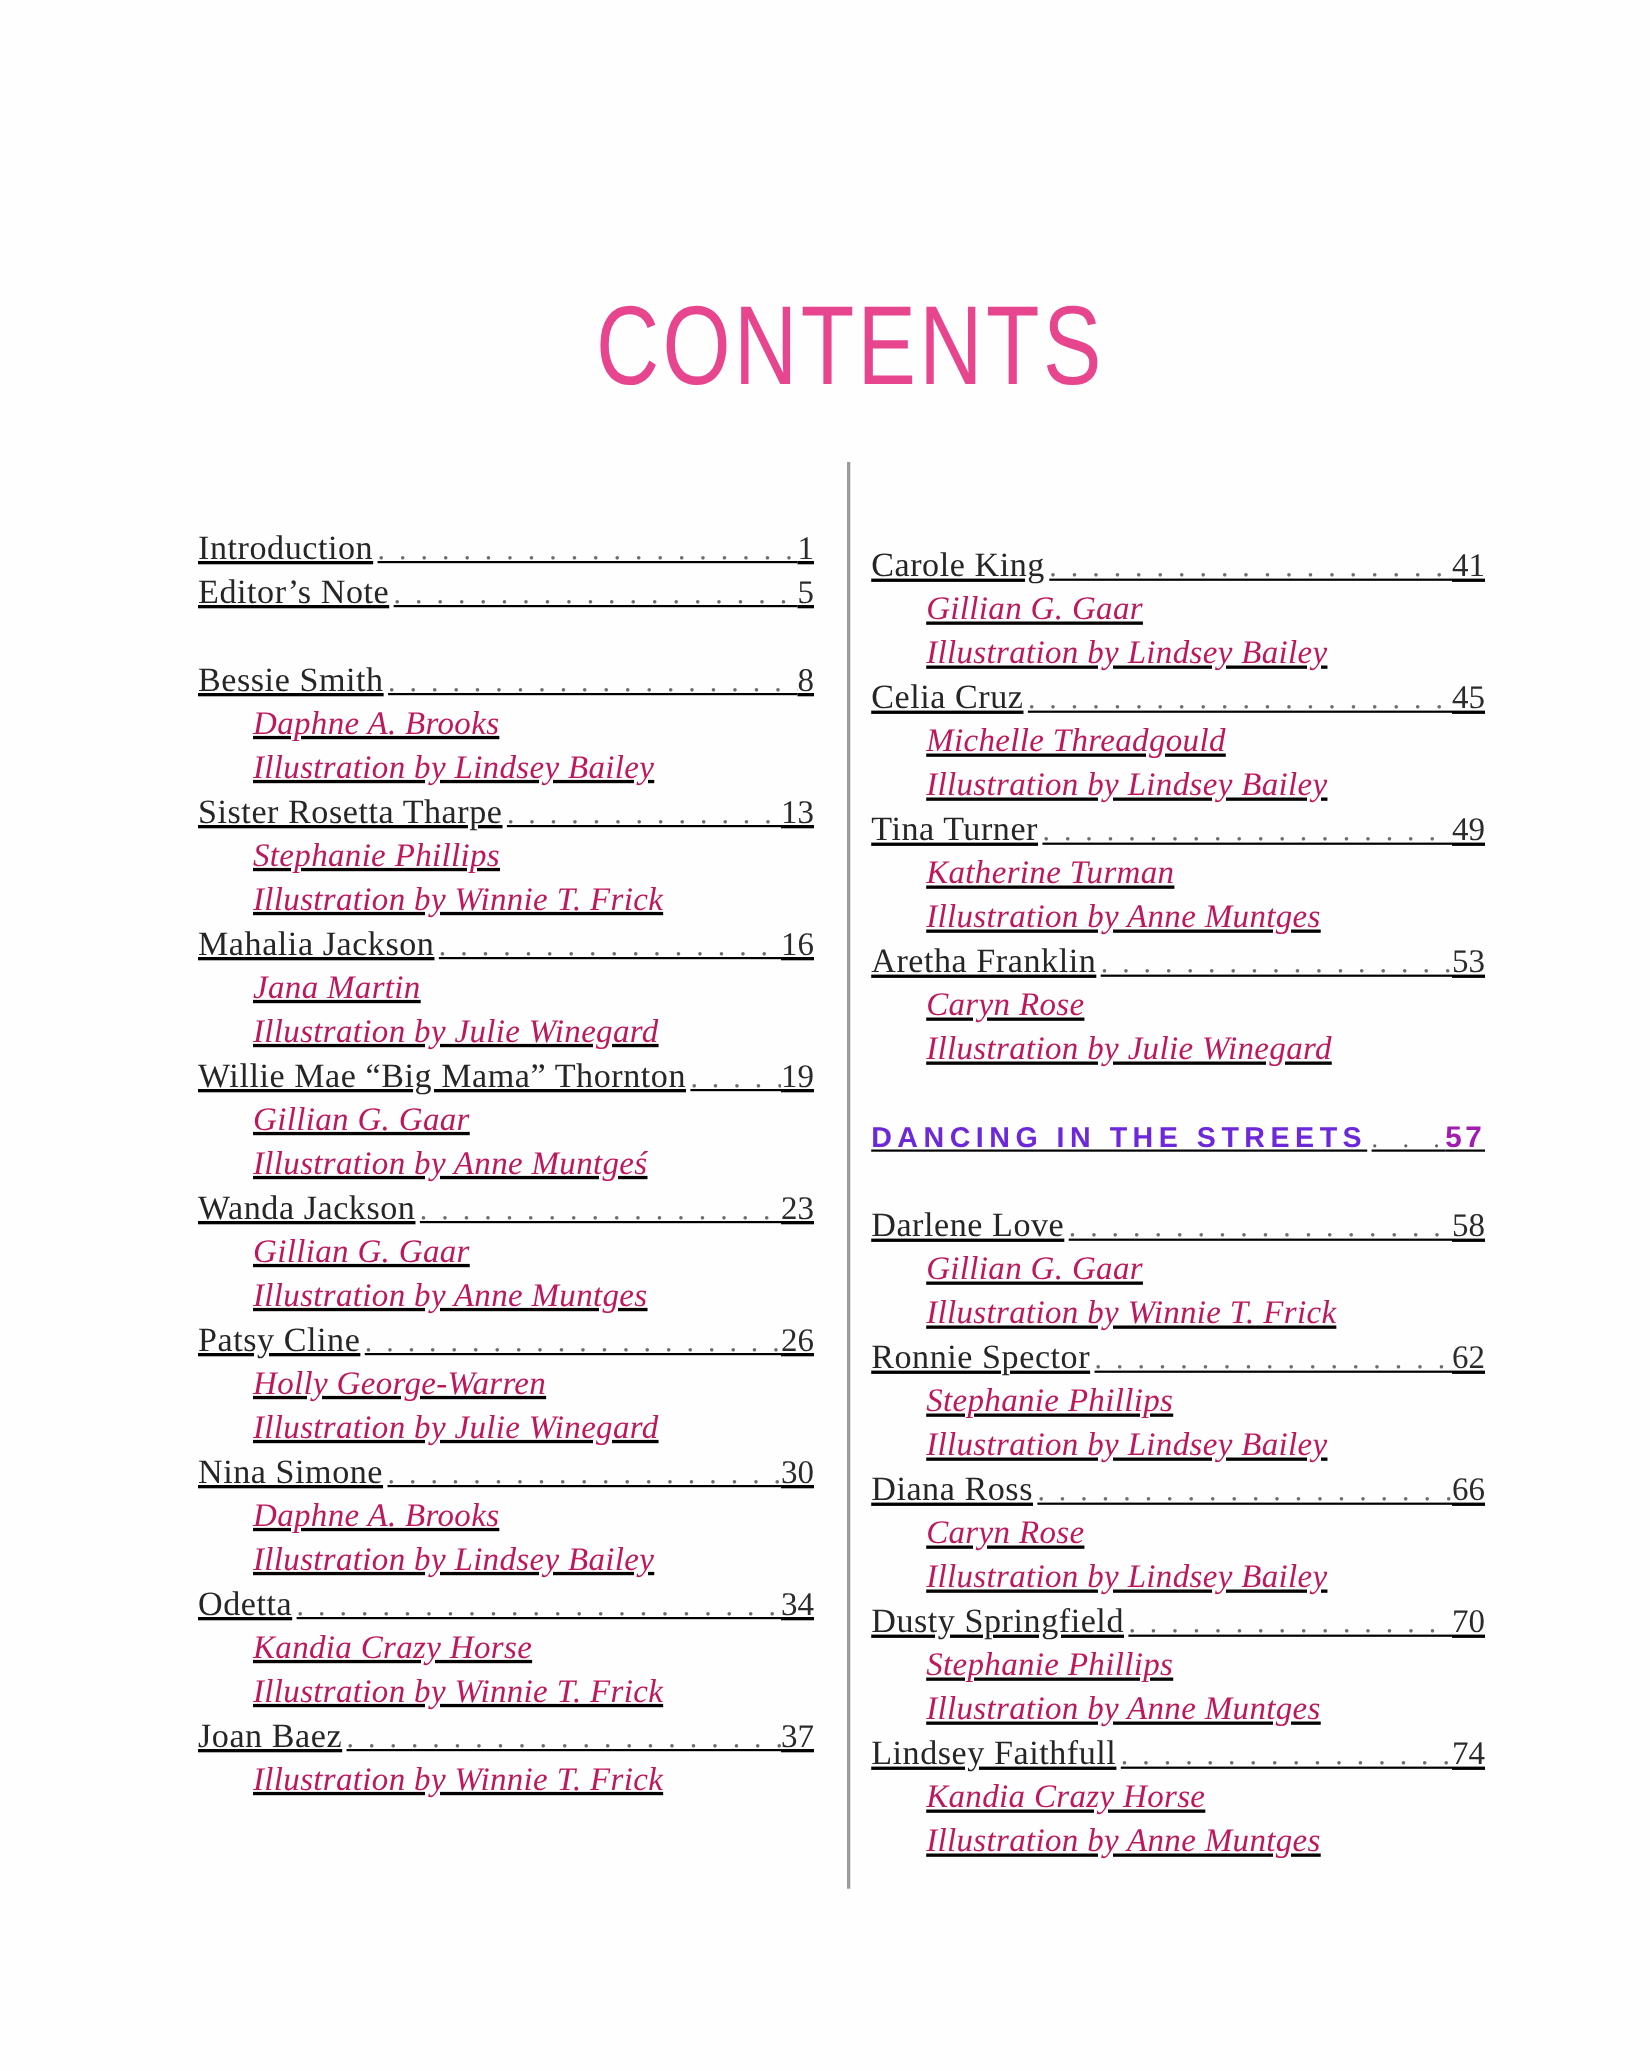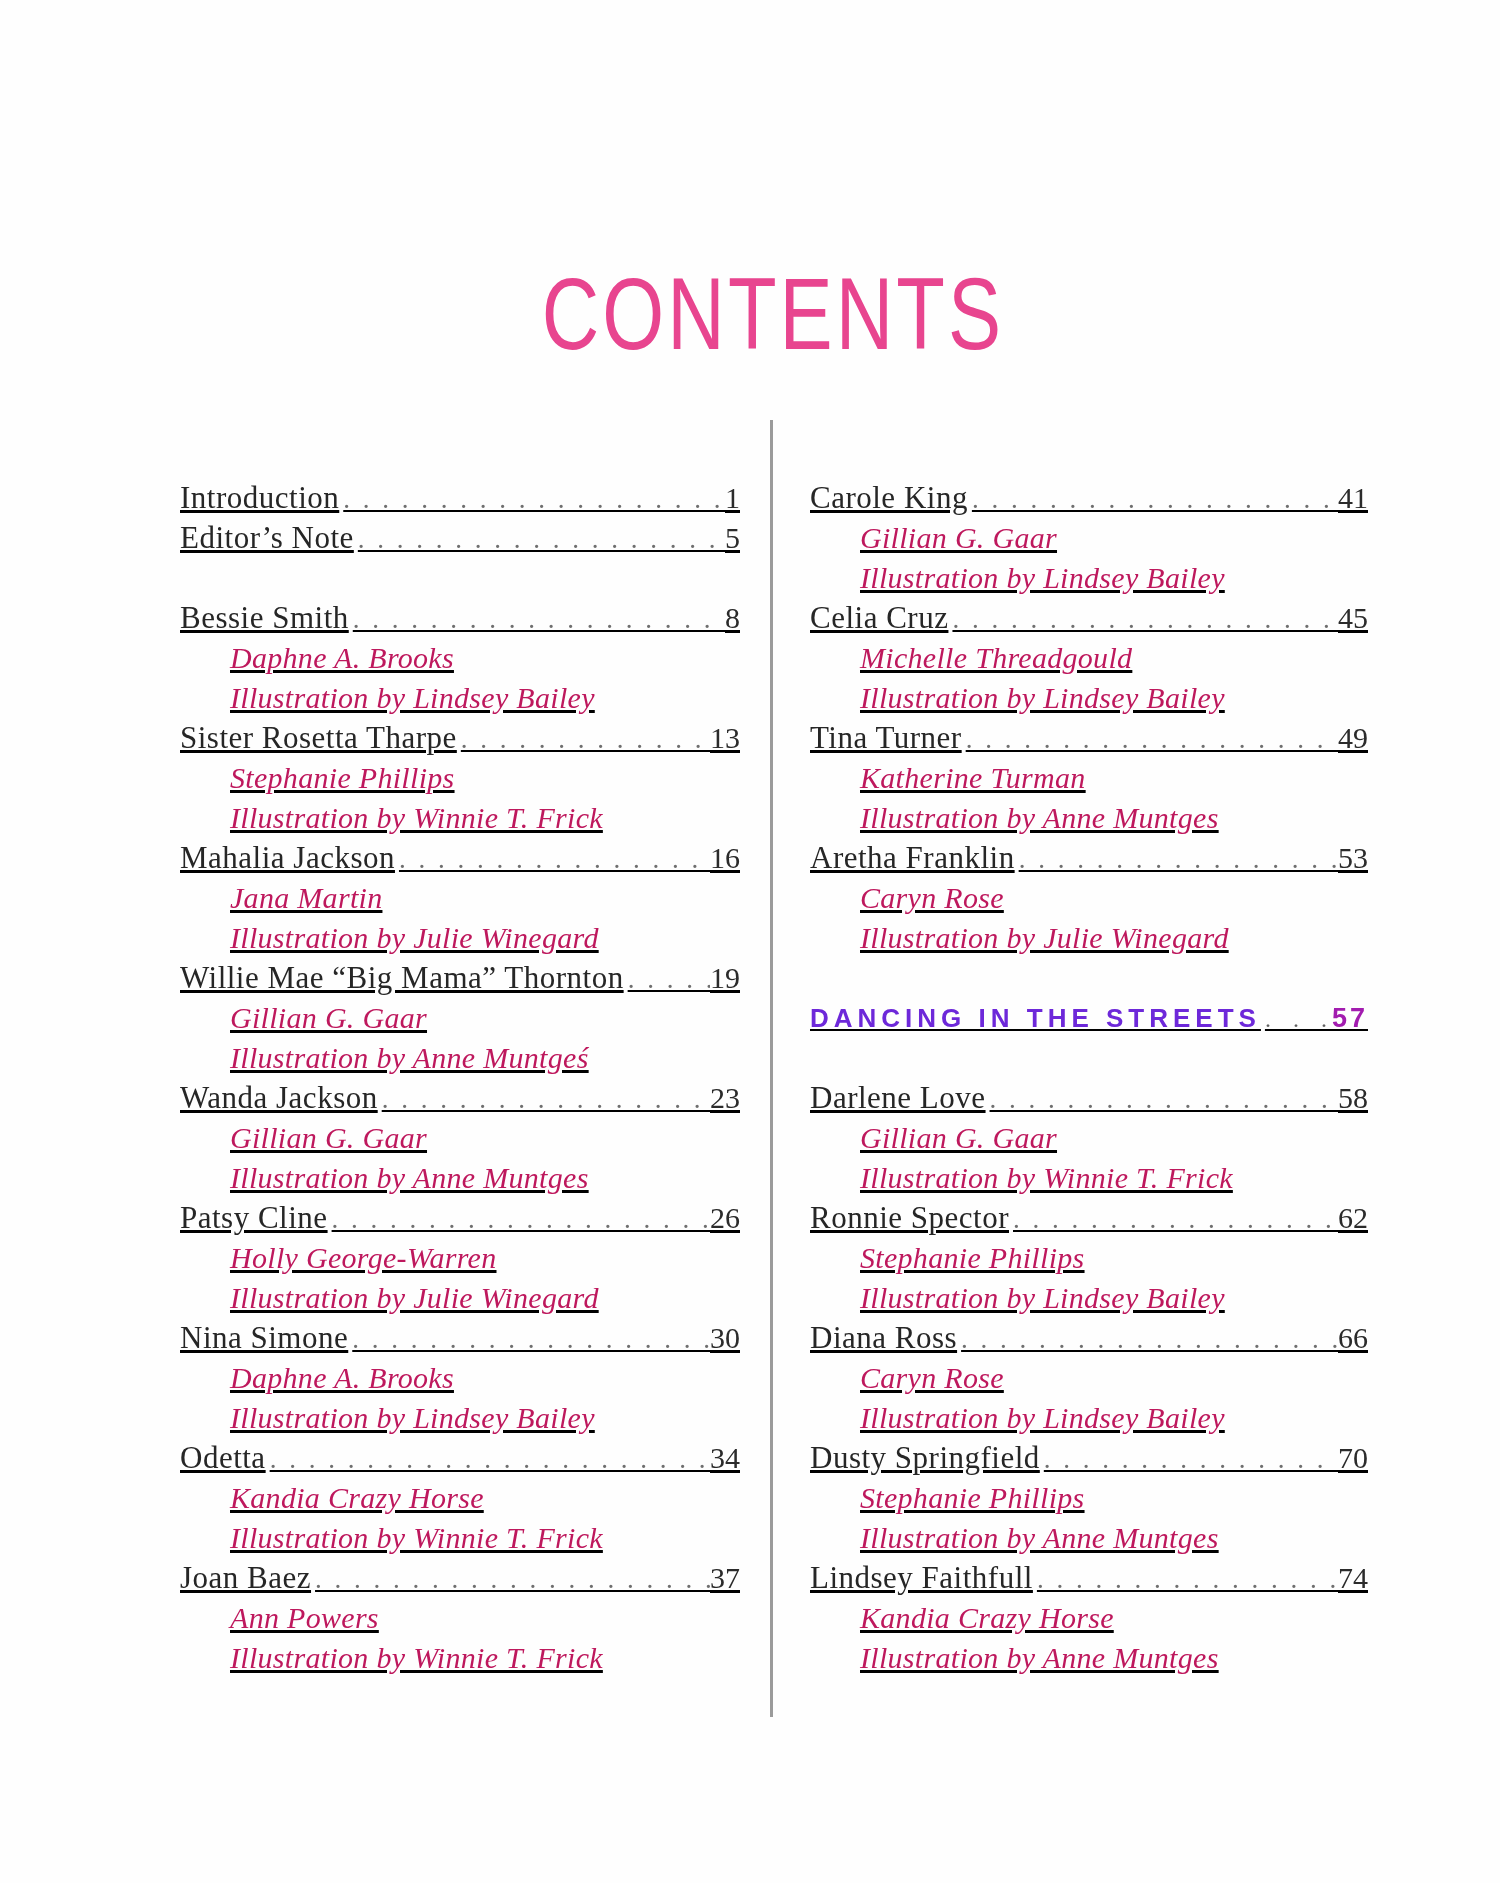--- a/index.html
+++ b/index.html
@@ -45,21 +45,21 @@
     height: 1297px;
     background: #9b9b9b;
   }
   
   .col {
     position: absolute;
     top: 478px;
     text-decoration: underline;
   }
   .col.left  { left: 180px; width: 560px; }
-  .col.right { left: 810px; width: 558px; }
+  .col.right { left: 792px; width: 558px; margin-top: 16px; }
 
   .row {
     height: 40px;
     display: flex;
     align-items: baseline;
   }
   .row > span { line-height: 40px; }
 
   .t {
     font-size: 31px;
@@ -220,23 +220,20 @@
       </div>
       <div class="row contrib">
         <span class="it">Illustration by Winnie T. Frick</span>
       </div>
       <div class="row entry">
         <span class="t">Joan Baez</span>
         <span class="dots">. . . . . . . . . . . . . . . . . . . . . . . . . . . . . . . . . . . . . . . . </span>
         <span class="pg">37</span>
       </div>
       <div class="row contrib">
-        <span class="it">Ann Powers</span>
-      </div>
-      <div class="row contrib">
         <span class="it">Illustration by Winnie T. Frick</span>
       </div>
     </div>
   <div class="col right" id="col-right">
       <div class="row entry">
         <span class="t">Carole King</span>
         <span class="dots">. . . . . . . . . . . . . . . . . . . . . . . . . . . . . . . . . . . . . . . . </span>
         <span class="pg">41</span>
       </div>
       <div class="row contrib">

